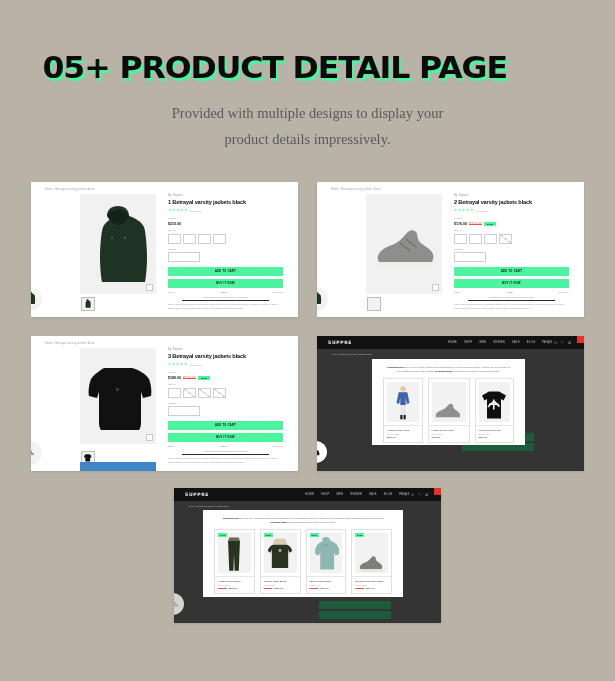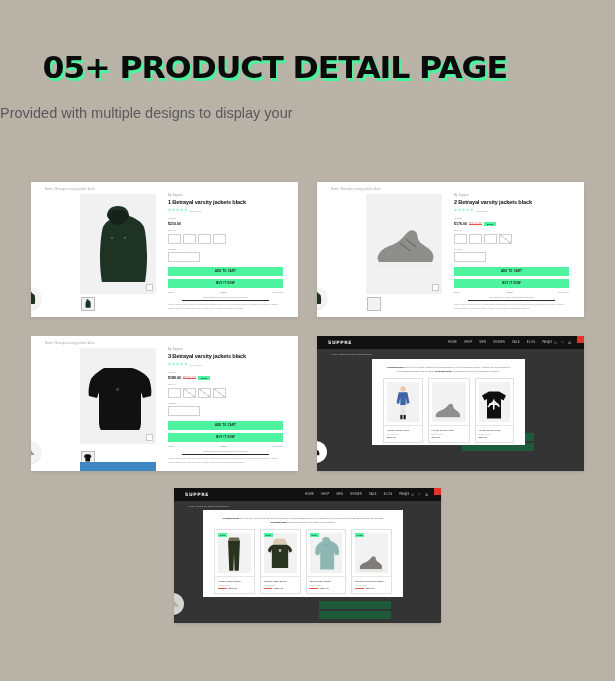--- a/index.html
+++ b/index.html
@@ -22,22 +22,22 @@
     line-height:1;
     transform:scaleX(1.02);
   }
   .headline .shadow{
     position:absolute;left:2px;top:3px;
     color:#4ef3a0;z-index:0;white-space:nowrap;
   }
   .headline .fore{position:relative;z-index:1;white-space:nowrap;}
 
   .subtitle{
-    position:absolute;left:0;top:100px;width:615px;text-align:left;
-    font-size:14.5px;line-height:26px;color:#59585a;
+    position:absolute;left:0;top:100px;width:615px;text-align:center;
+    font-size:14.5px;line-height:26px;color:#59585a;font-family:Liberation Serif, serif;
   }
   .subtitle .l2{display:block;}
 
   
   .card{
     position:absolute;background:#fff;overflow:hidden;
     box-shadow:0 1px 3px rgba(0,0,0,.10);
   }
   .c1{left:31px;top:182px;width:267px;height:135px;}
   .c2{left:317px;top:182px;width:267px;height:135px;}
@@ -121,20 +121,21 @@
 
   <div class="headline-wrap">
     <div class="headline">
       <span class="shadow">05+ PRODUCT DETAIL PAGE</span>
       <span class="fore">05+ PRODUCT DETAIL PAGE</span>
     </div>
   </div>
 
   <div class="subtitle">
     <span>Provided with multiple designs to display your</span>
+    <span class="l2">product details impressively.</span>
   </div>
 
   <div class="card c1">
     <div class="pdp">
       <div class="crumb">Home  /  Betrayal varsity jackets black</div>
 
       <div class="gallery">
         <svg width="76" height="100" viewBox="0 0 76 100">
           <path d="M27 22c0-6 4-10 11-10s11 4 11 10c6 2 13 6 15 11 2 6 3 22 3 30 0 10-1 20-2 25H22c-1-5-2-15-2-25 0-8 1-24 3-30 2-5 9-9 13-11z" fill="#1f3325"></path>
           <path d="M27 22c3 6 8 9 11 9s8-3 11-9c-2-4-6-6-11-6s-9 2-11 6z" fill="#14221a"></path>

